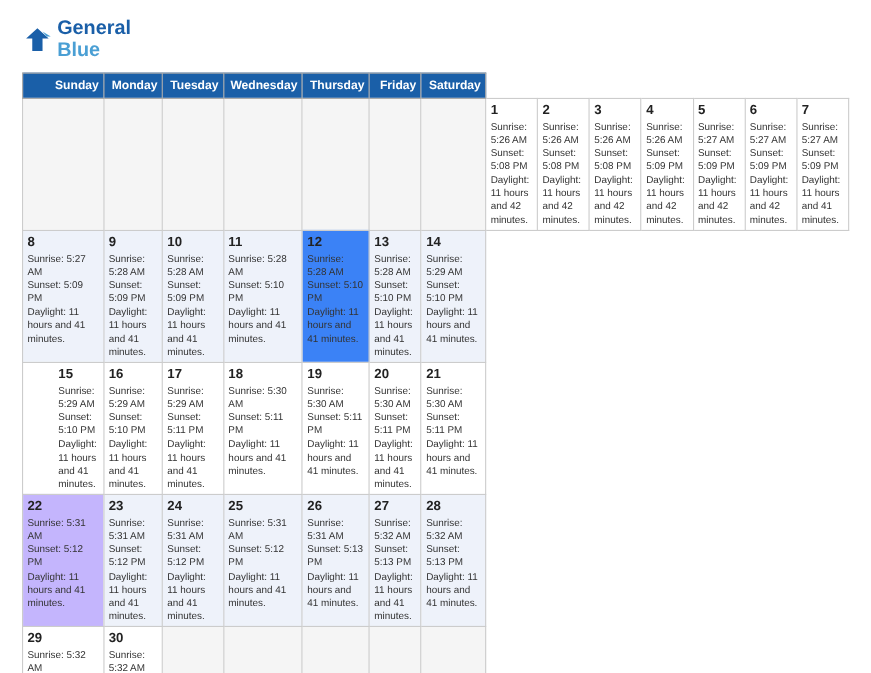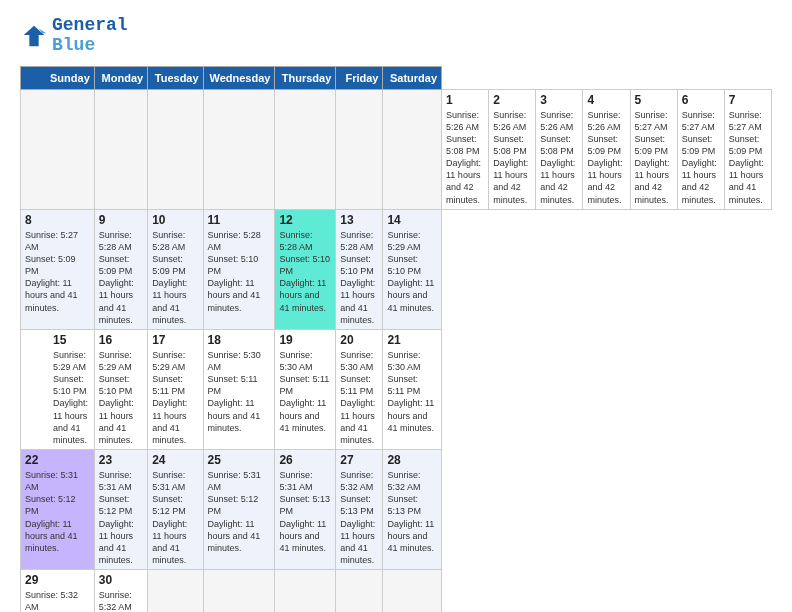--- a/index.html
+++ b/index.html
@@ -26,21 +26,20 @@
     .logo {
       display: flex;
       align-items: center;
       gap: 4px;
     }
     .logo-text {
       font-size: 18px;
       font-weight: bold;
       color: #333;
       line-height: 1.1;
-      font-family: Liberation Mono, monospace;
     }
     .logo-text span {
       color: #1a5fa8;
     }
     .logo-icon {
       width: 28px;
       height: 28px;
     }
     .title-block {
       text-align: right;
@@ -175,21 +174,21 @@
         <div class="day-info">Sunrise: 5:28 AM<br>Sunset: 5:09 PM<br>Daylight: 11 hours and 41 minutes.</div>
           </td>
           <td style="background: rgb(238, 242, 250);">
             <span class="day-num">10</span>
         <div class="day-info">Sunrise: 5:28 AM<br>Sunset: 5:09 PM<br>Daylight: 11 hours and 41 minutes.</div>
           </td>
           <td style="background: rgb(238, 242, 250);">
             <span class="day-num">11</span>
         <div class="day-info">Sunrise: 5:28 AM<br>Sunset: 5:10 PM<br>Daylight: 11 hours and 41 minutes.</div>
           </td>
-          <td style="background: #5eead4;">
+          <td style="background: #3b82f6;">
             <span class="day-num">12</span>
         <div class="day-info">Sunrise: 5:28 AM<br>Sunset: 5:10 PM<br>Daylight: 11 hours and 41 minutes.</div>
           </td>
           <td style="background: rgb(238, 242, 250);">
             <span class="day-num">13</span>
         <div class="day-info">Sunrise: 5:28 AM<br>Sunset: 5:10 PM<br>Daylight: 11 hours and 41 minutes.</div>
           </td>
           <td style="background: rgb(238, 242, 250);">
             <span class="day-num">14</span>
         <div class="day-info">Sunrise: 5:29 AM<br>Sunset: 5:10 PM<br>Daylight: 11 hours and 41 minutes.</div>

